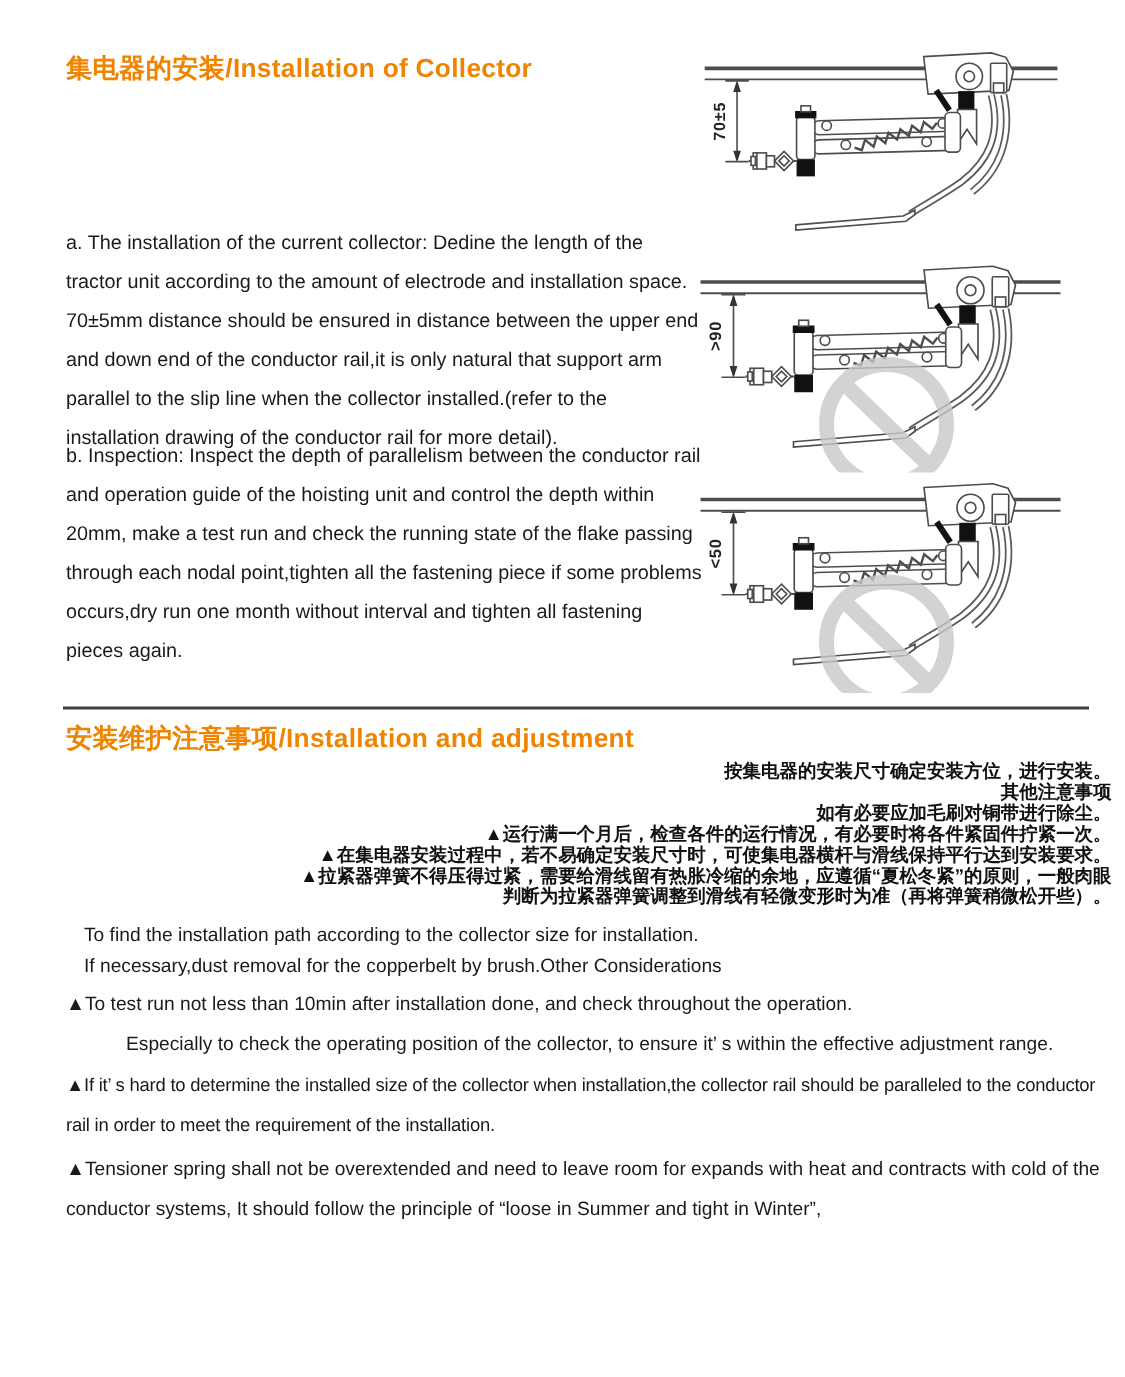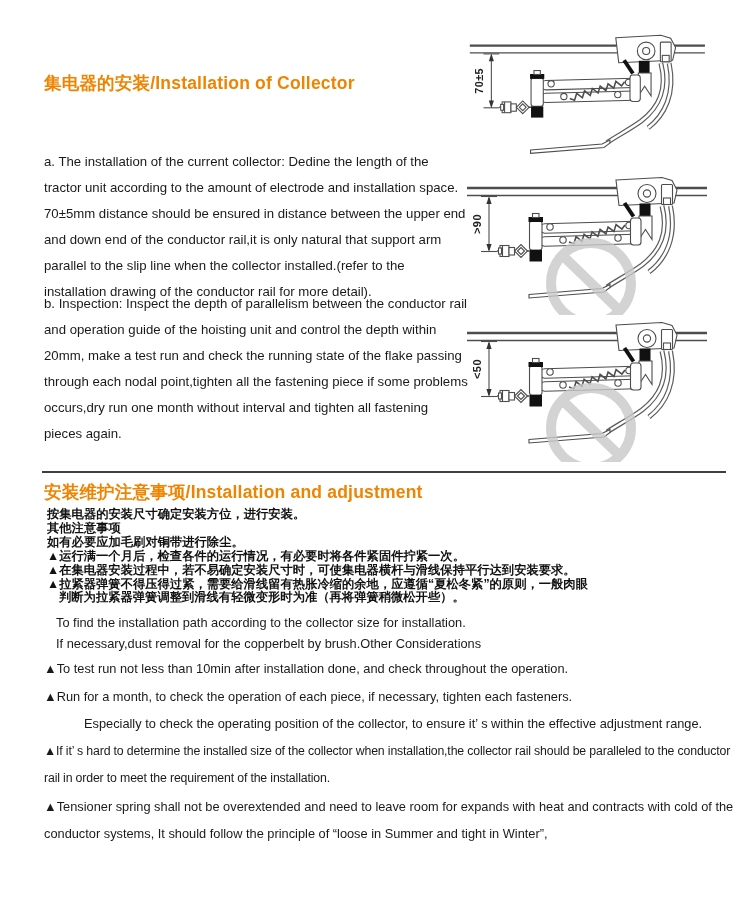--- a/index.html
+++ b/index.html
@@ -4,39 +4,39 @@
 <style>
   html,body{margin:0;padding:0;background:#888;}
   .page{
     position:relative;width:750px;height:918px;margin:0 auto;background:#fff;
     font-family:"Liberation Sans","DejaVu Sans",sans-serif;color:#1c1c1c;overflow:hidden;
   }
   .sec-title{
     position:absolute;left:44px;font-size:17.5px;font-weight:bold;color:#ee8400;
     letter-spacing:0.2px;white-space:nowrap;
   }
-  #title1{top:33px;margin-top:38px;}
+  #title1{top:33px;}
   #title2{top:480px;}
   .cn-block{
     position:absolute;left:47px;top:62px;width:416px;
     font-size:12px;font-weight:600;line-height:13.6px;color:#111;text-align:justify;
   }
   .cn-block p{margin:0;}
   .en-para{
     position:absolute;left:44px;width:424px;
     font-size:13.2px;line-height:26px;color:#1a1a1a;
   }
   #enA{top:149px;}
   #enB{top:291px;}
   .divider{
     position:absolute;left:42px;top:471px;width:684px;height:2px;background:#3f3f3f;
   }
   .cn2-block{
     position:absolute;left:47px;top:508px;width:694px;
-    font-size:12.3px;font-weight:600;line-height:13.9px;color:#111;
+    font-size:12.3px;font-weight:600;line-height:13.9px;color:#111;text-align:right;
   }
   .cn2-block div{white-space:nowrap;}
   .cn-hang{padding-left:12px;}
   .en2-block{
     position:absolute;left:44px;top:612px;width:694px;
     font-size:12.8px;color:#1a1a1a;
   }
   .en2-block .ind1{line-height:21px;padding-left:12px;}
   .en2-block .b{line-height:27px;margin-top:1px;}
   .en2-block .ind2{line-height:27px;padding-left:40px;}
@@ -163,19 +163,18 @@
     <div>▲运行满一个月后，检查各件的运行情况，有必要时将各件紧固件拧紧一次。</div>
     <div>▲在集电器安装过程中，若不易确定安装尺寸时，可使集电器横杆与滑线保持平行达到安装要求。</div>
     <div>▲拉紧器弹簧不得压得过紧，需要给滑线留有热胀冷缩的余地，应遵循“夏松冬紧”的原则，一般肉眼</div>
     <div class="cn-hang">判断为拉紧器弹簧调整到滑线有轻微变形时为准（再将弹簧稍微松开些）。</div>
   </div>
 
   <div class="en2-block">
     <div class="ind1">To find the installation path according to the collector size for installation.</div>
     <div class="ind1">If necessary,dust removal for the copperbelt by brush.Other Considerations</div>
     <div class="b">▲To test run not less than 10min after installation done, and check throughout the operation.</div>
-    <div class="b">▲Run for a month, to check the operation of each piece, if necessary, tighten each fasteners.</div>
     <div class="ind2">Especially to check the operating position of the collector, to ensure it’ s within the effective adjustment range.</div>
     <div class="b condensed">▲If it’ s hard to determine the installed size of the collector when installation,the collector rail should be paralleled to the conductor rail in order to meet the requirement of the installation.</div>
     <div class="b">▲Tensioner spring shall not be overextended and need to leave room for expands with heat and contracts with cold of the conductor systems, It should follow the principle of “loose in Summer and tight in Winter”,</div>
   </div>
 
 </div>
 
 </body></html>

